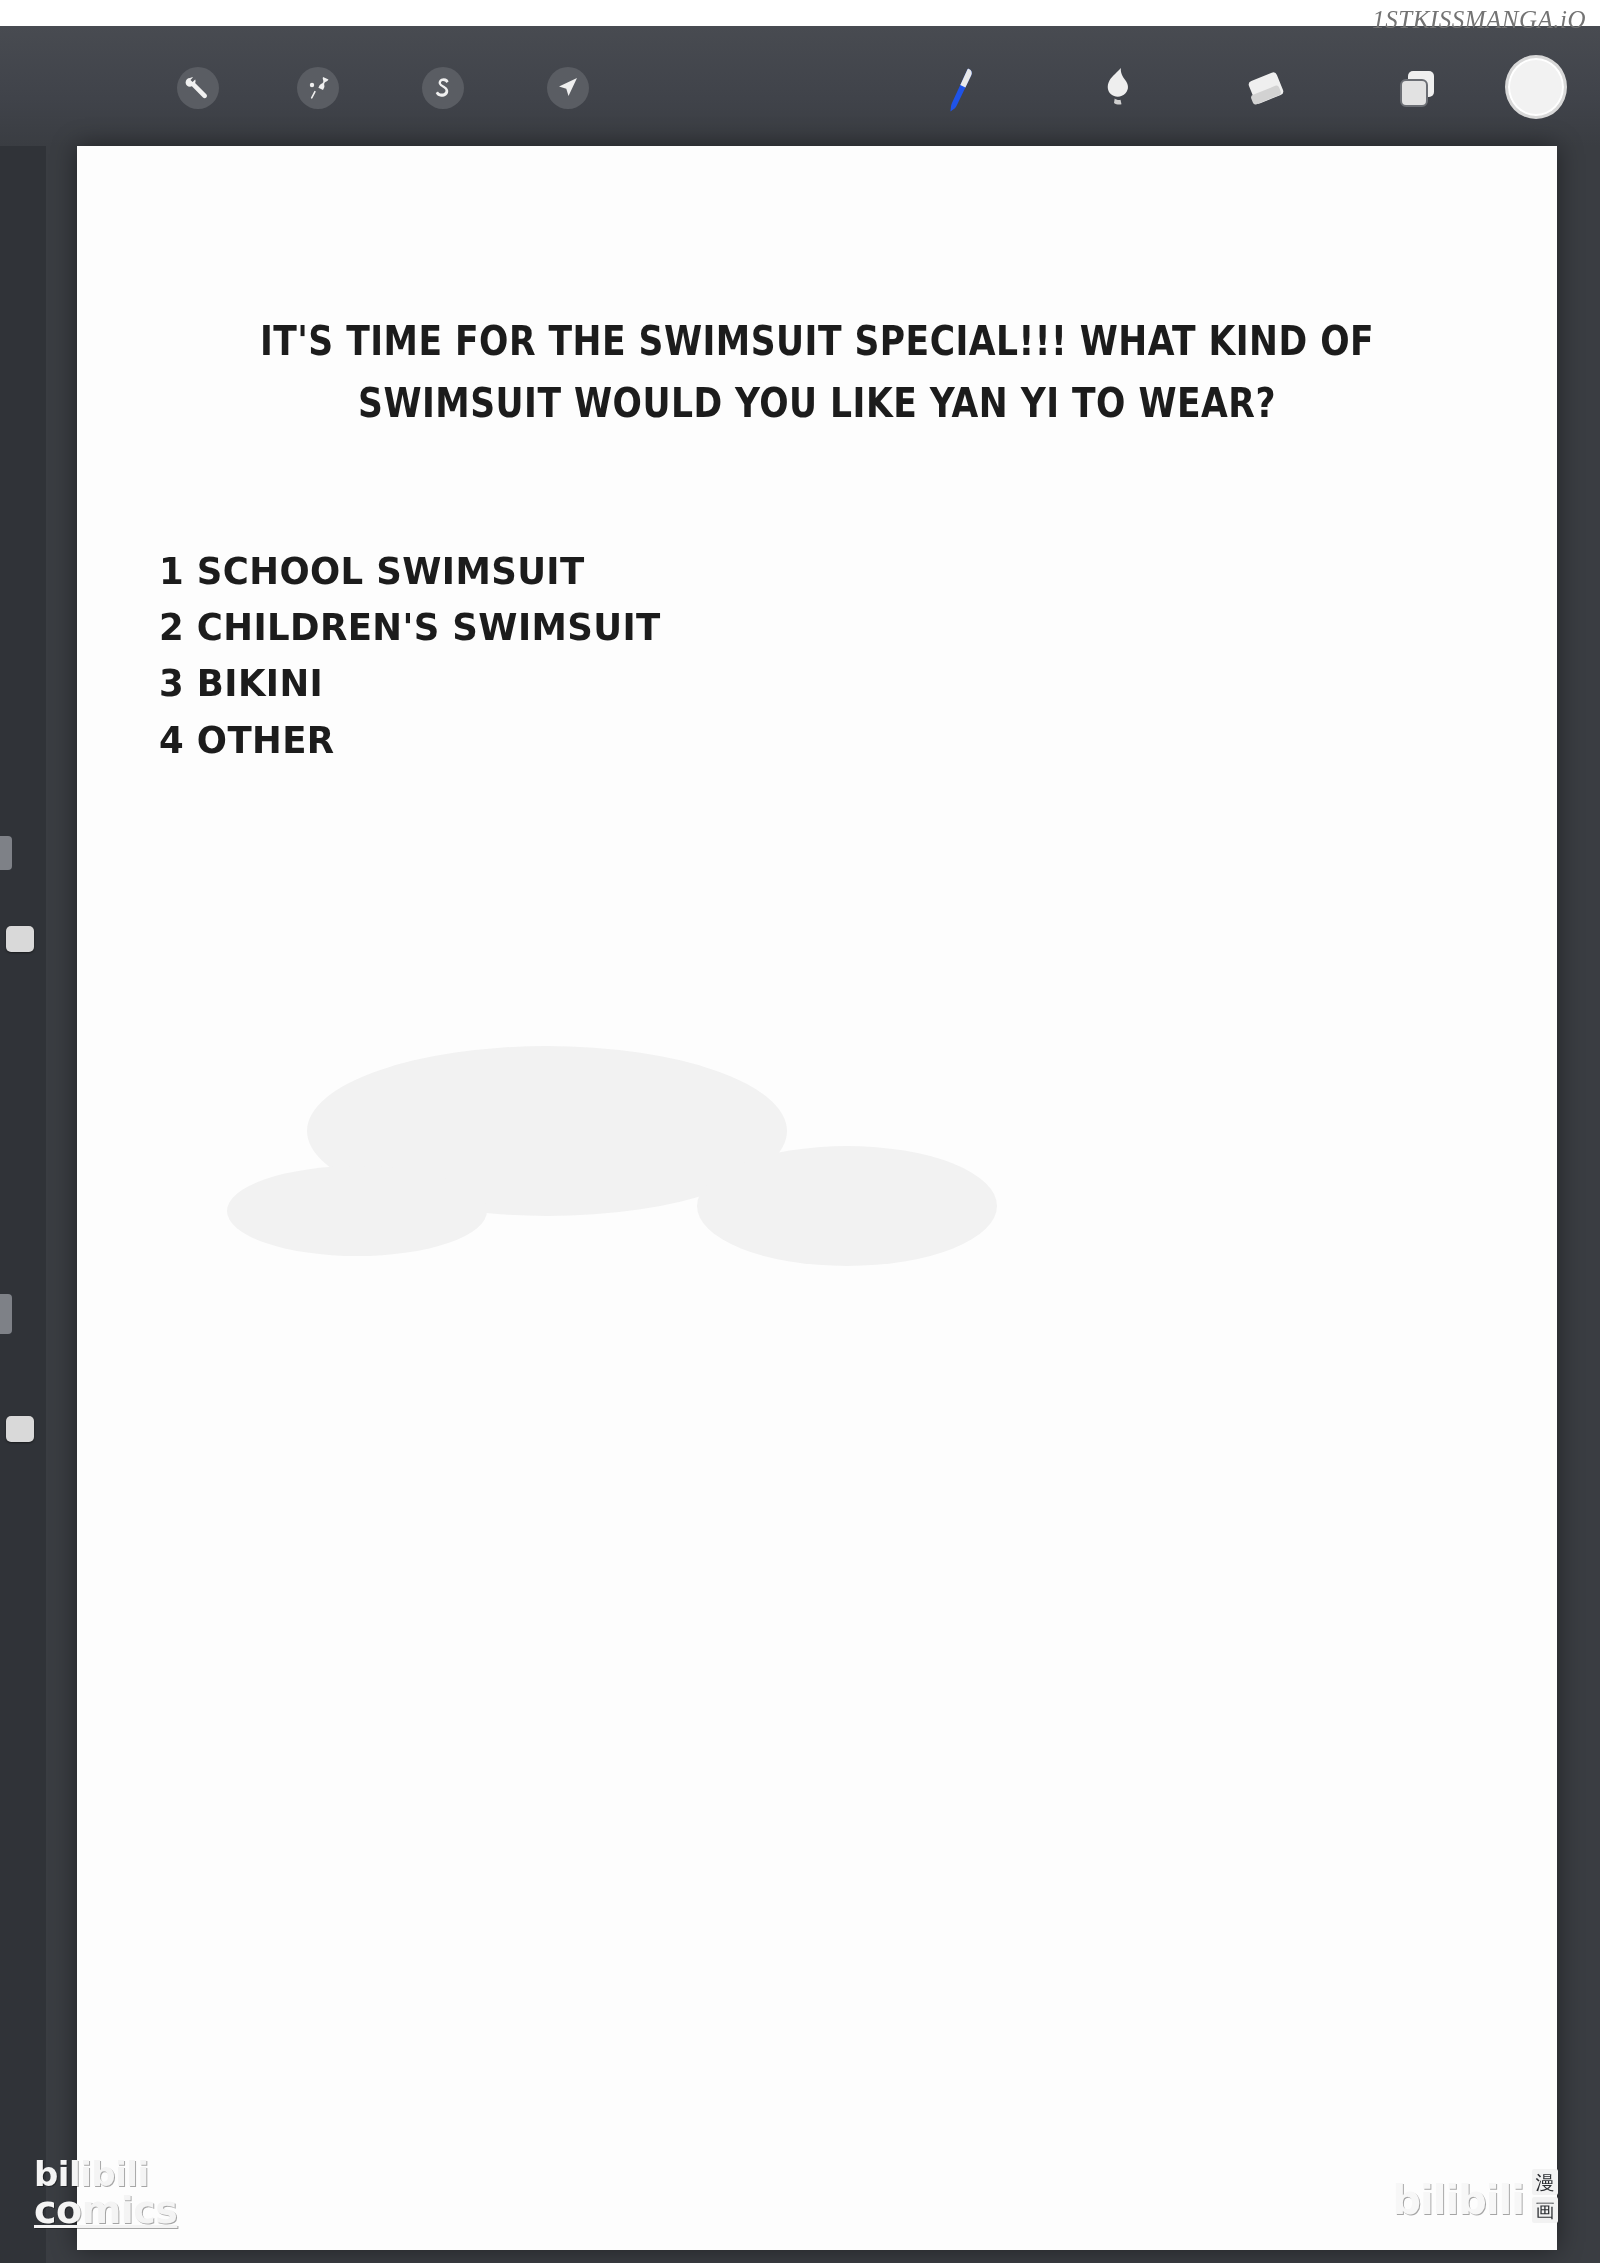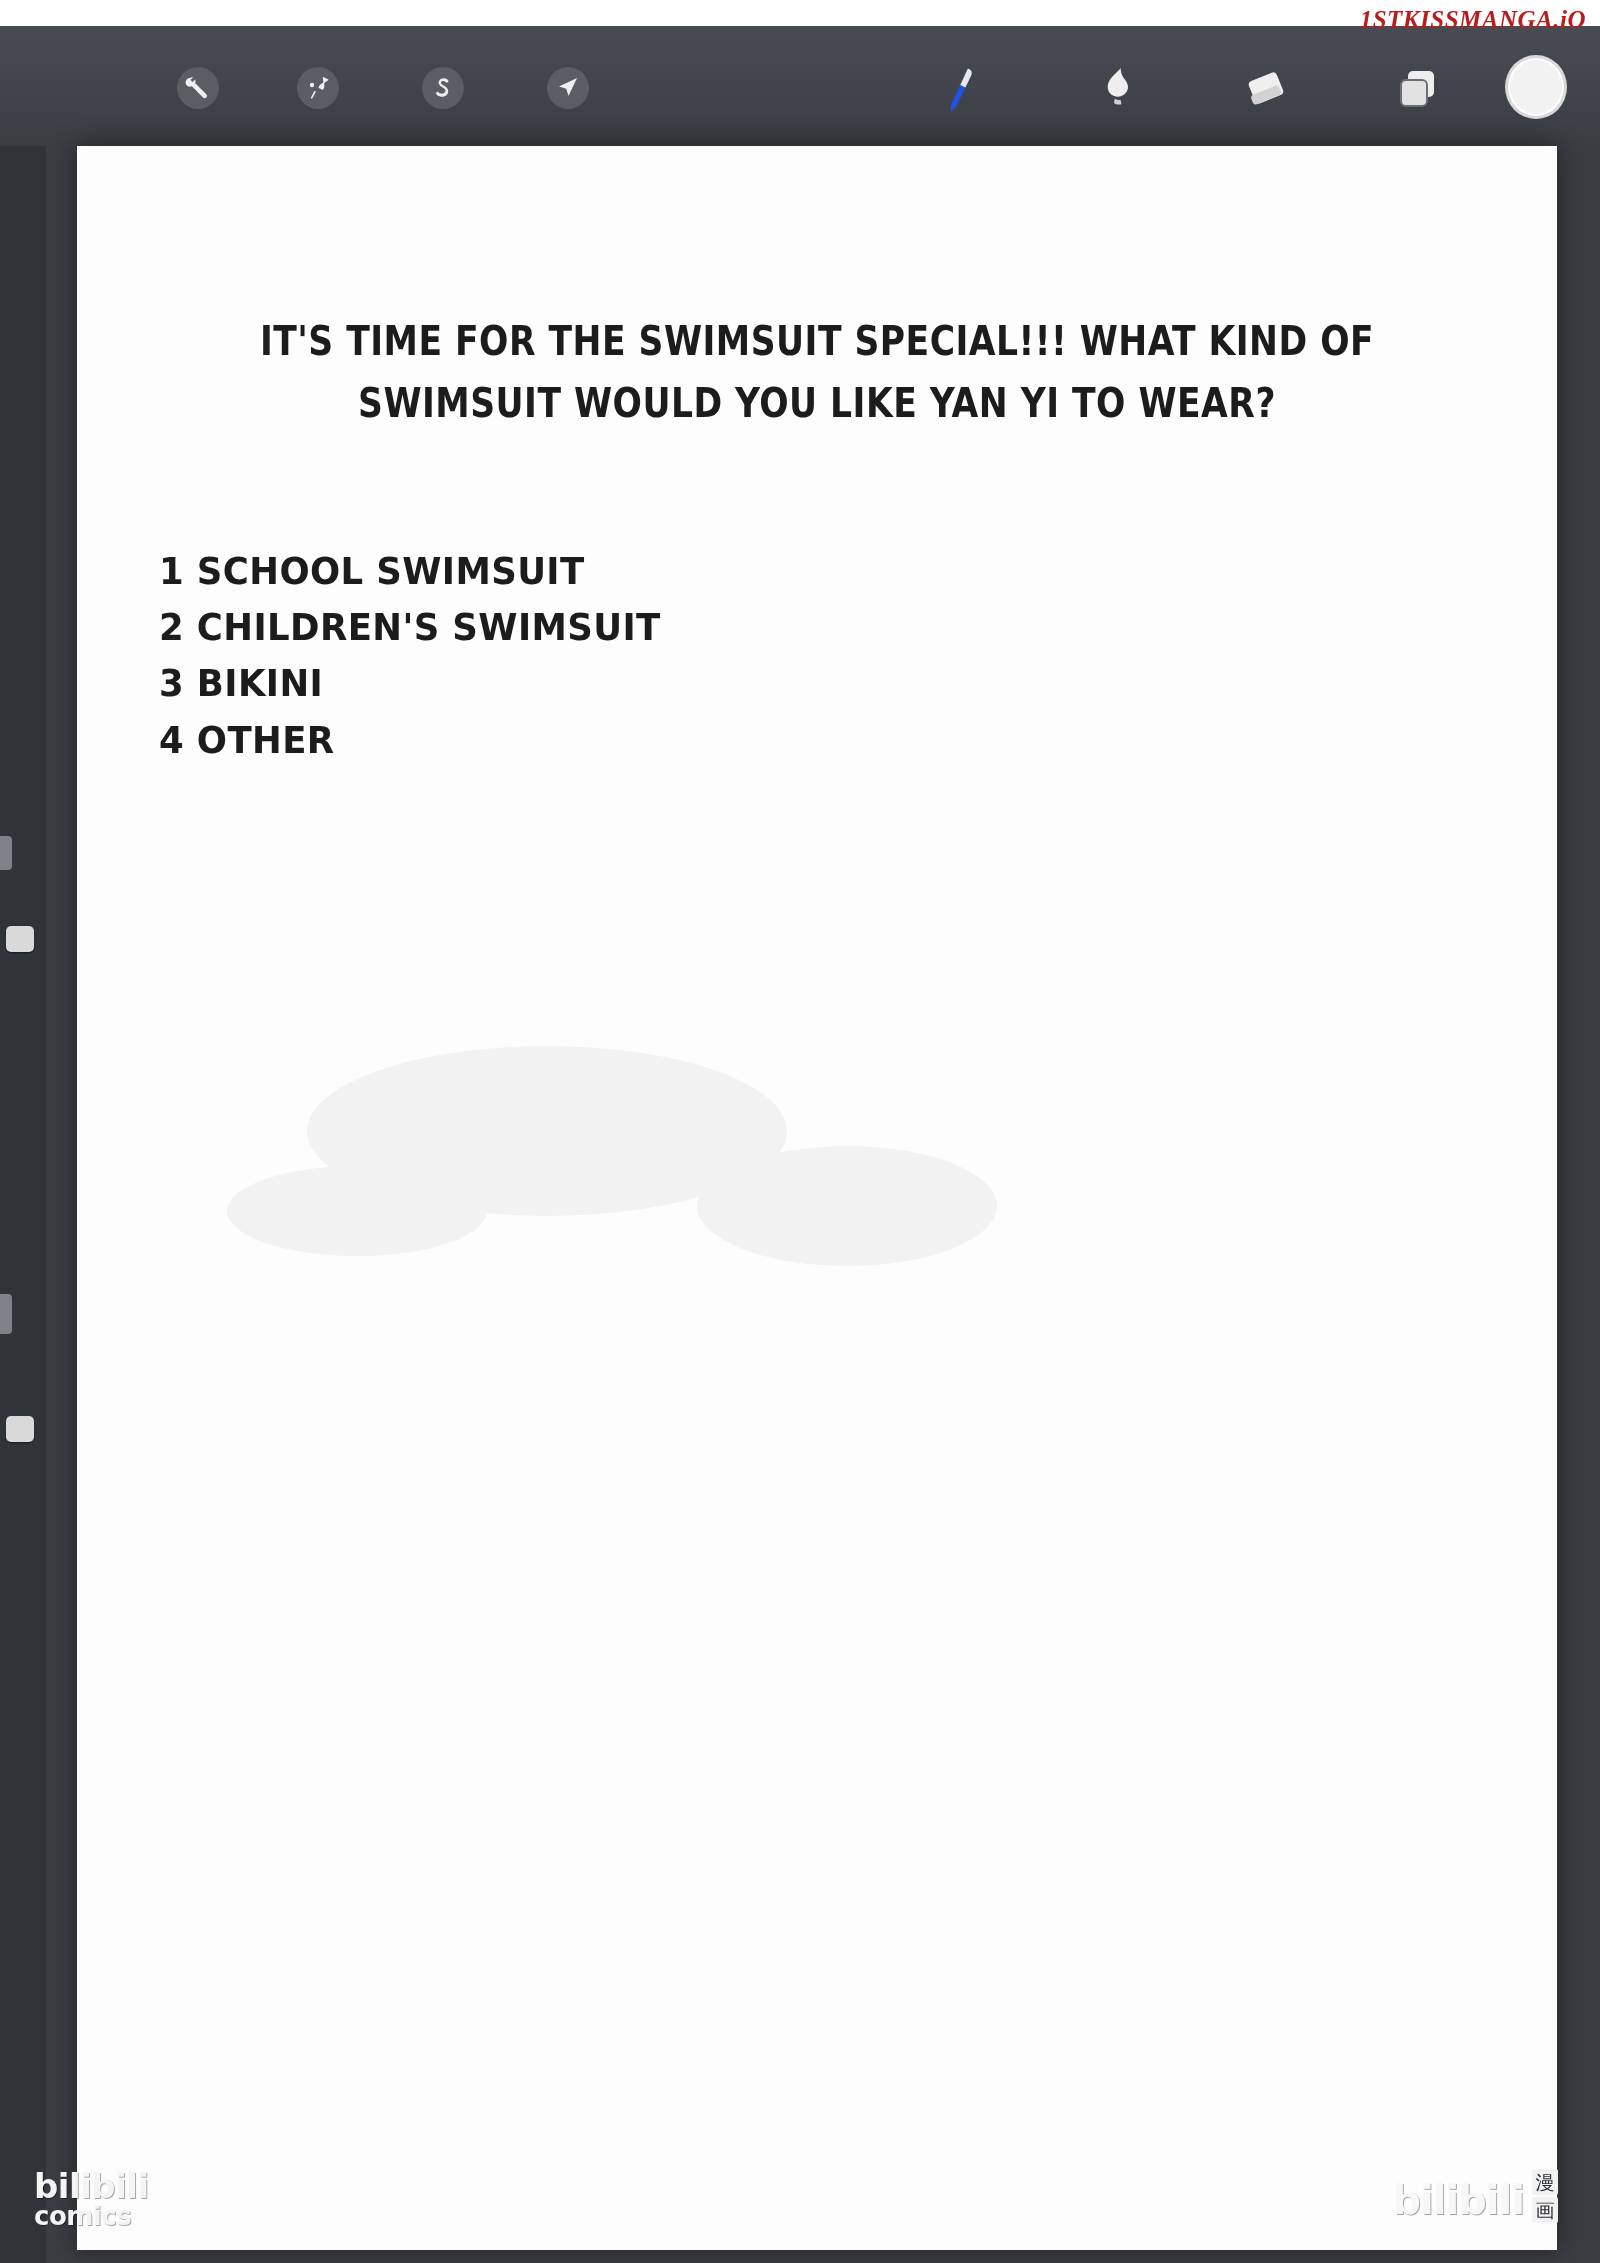--- a/index.html
+++ b/index.html
@@ -24,24 +24,24 @@
     background: #ffffff;
   }
 
   
   #site-watermark {
     position: absolute;
     right: 14px;
     top: 6px;
     font-family: "Liberation Serif", serif;
     font-style: italic;
-    font-weight: bold;
+    font-weight: normal;
     font-size: 25px;
     letter-spacing: 0.5px;
-    color: #b91c1c;
+    color: #737373;
     z-index: 40;
     white-space: nowrap;
   }
 
   
   #chrome {
     position: absolute;
     left: 0;
     top: 26px;
     width: 1600px;
@@ -189,21 +189,21 @@
     left: 34px;
     bottom: 34px;
     z-index: 30;
     font-family: "DejaVu Sans", sans-serif;
     font-weight: bold;
     color: #f4f4f4;
     line-height: 0.98;
     text-shadow: 1px 1px 0 rgba(0,0,0,.35);
   }
   #bili-comics-logo .l1 { font-size: 34px; letter-spacing: -0.5px; }
-  #bili-comics-logo .l2 { font-size: 26px; letter-spacing: -0.5px; }
+  #bili-comics-logo .l2 { font-size: 38px; letter-spacing: -0.5px; text-decoration: underline; }
 
   
   #bili-manga-logo {
     position: absolute;
     right: 42px;
     bottom: 40px;
     z-index: 30;
     display: flex;
     align-items: flex-end;
     gap: 8px;

